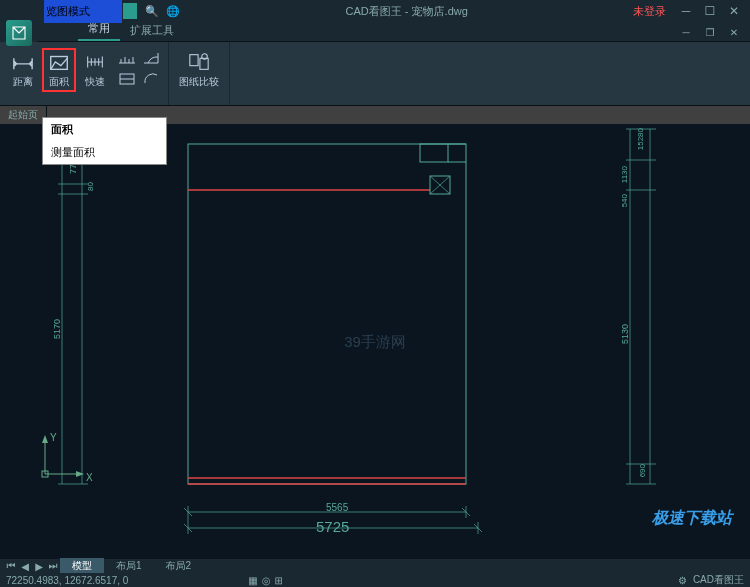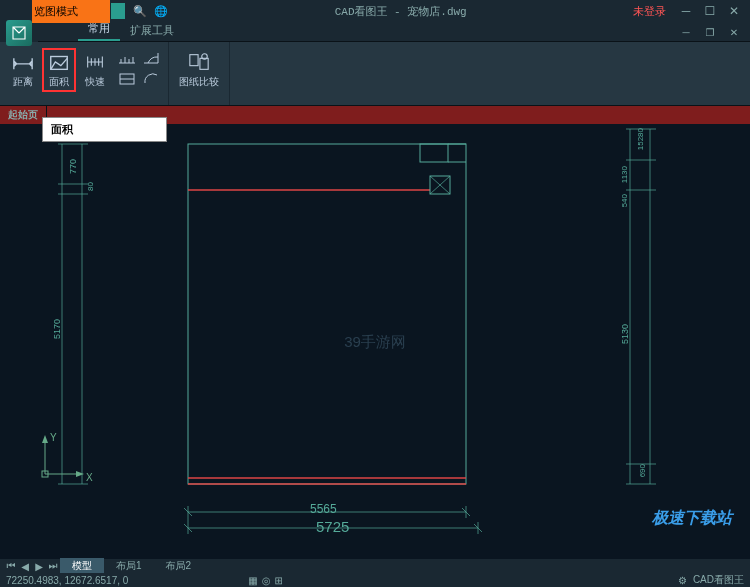--- a/index.html
+++ b/index.html
@@ -1,43 +1,43 @@
 <!DOCTYPE html>
 <html><head>
 <meta charset="utf-8">
 <style>
 * { margin: 0; padding: 0; box-sizing: border-box; font-family: "Microsoft YaHei", sans-serif; }
 body { width: 750px; height: 587px; background: #1a2832; overflow: hidden; position: relative; }
 
 .titlebar { height: 22px; background: #1a2832; display: flex; align-items: center; padding: 0 4px; font-size: 11px; }
-.mode-input { background: #f97316; color: #000; height: 24px; width: 78px; margin-left: 28px; font-size: 11px; padding: 0 2px; border: none; }
+.mode-input { background: #1d4ed8; color: #000; height: 24px; width: 78px; margin-left: 40px; font-size: 11px; padding: 0 2px; border: none; }
 .mode-btn { width: 14px; height: 16px; background: #2a9d8f; margin-left: 1px; }
 .search-icon, .globe-icon { color: #6a8a9a; margin-left: 8px; cursor: pointer; }
-.title-text { margin: 0 auto; color: #8aa; font-size: 11px; font-family: Liberation Mono, monospace; }
+.title-text { margin: 0 auto; color: #8aa; font-size: 11px; }
 .login-badge { color: #ff5555; font-size: 11px; margin-right: 8px; }
 .win-btn { width: 24px; height: 18px; display: inline-flex; align-items: center; justify-content: center; color: #8aa; cursor: pointer; font-size: 12px; }
 
 .logo { position: absolute; left: 6px; top: 20px; width: 26px; height: 26px; background: linear-gradient(135deg, #2a9d8f, #1a6b5f); border-radius: 3px; display: flex; align-items: center; justify-content: center; }
 .logo svg { width: 18px; height: 18px; }
 
 .tabs-row { height: 20px; background: #1a2832; display: flex; align-items: flex-end; padding-left: 40px; font-size: 11px; border-bottom: 1px solid #0a1218; margin-left: 38px; }
 .tab { padding: 3px 10px; color: #8aa; cursor: pointer; }
 .tab.active { color: #cde; border-bottom: 2px solid #2a9d8f; }
 .sub-win-btns { margin-left: auto; display: flex; padding-right: 4px; }
 
 .ribbon { height: 64px; background: #263742; display: flex; border-bottom: 1px solid #0a1218; }
 .ribbon-group { display: flex; flex-direction: column; align-items: center; padding: 2px 0; border-right: 1px solid #1a2832; gap: 28px; }
 .ribbon-tools { display: flex; padding: 4px 6px; gap: 2px; }
 .tool-btn { width: 34px; height: 44px; display: flex; flex-direction: column; align-items: center; justify-content: center; color: #bcd; font-size: 10px; cursor: pointer; gap: 2px; }
 .tool-btn.selected { border: 2px solid #ff3333; }
 .tool-btn svg { width: 22px; height: 22px; }
 .small-tool { width: 22px; height: 20px; display: flex; align-items: center; justify-content: center; }
 .group-label { font-size: 10px; color: #8aa; text-align: center; padding: 1px 0; width: 100%; background: #1f2f3a; }
 
-.doc-tabs { height: 18px; background: #7f1d1d; display: flex; align-items: center; font-size: 10px; color: #8aa; font-weight: bold; }
+.doc-tabs { height: 18px; background: #404040; display: flex; align-items: center; font-size: 10px; color: #8aa; }
 .doc-tab { padding: 2px 8px; border-right: 1px solid #0a1218; }
 
 .dropdown { position: absolute; left: 42px; top: 117px; width: 125px; background: #fff; border: 1px solid #888; z-index: 10; font-size: 11px; }
 .dropdown-item { padding: 4px 8px; color: #000; cursor: pointer; }
 .dropdown-item:first-child { font-weight: bold; }
 
 .canvas { position: absolute; left: 0; top: 124px; right: 0; bottom: 28px; background: #0a1520; overflow: hidden; }
 .drawing { position: absolute; inset: 0; }
 
 .watermark { position: absolute; left: 50%; top: 50%; transform: translate(-50%, -50%); color: #2a3f4f; font-size: 15px; pointer-events: none; }
@@ -147,20 +147,21 @@
     <div class="group-label">图纸比较</div>
   </div>
 </div>
 
 <div class="doc-tabs">
   <div class="doc-tab">起始页</div>
 </div>
 
 <div class="dropdown">
   <div class="dropdown-item">面积</div>
+  <div class="dropdown-item">测量面积</div>
 </div>
 
 <div class="canvas">
   <svg class="drawing" viewBox="0 0 750 440">
 
     <rect x="188" y="20" width="278" height="340" stroke="#5a9" stroke-width="1" fill="none"></rect>
 
     <rect x="420" y="20" width="28" height="18" stroke="#5a9" stroke-width="1" fill="none"></rect>
     <line x1="448" y1="20" x2="466" y2="20" stroke="#5a9" stroke-width="1"></line>
     <line x1="448" y1="38" x2="466" y2="38" stroke="#5a9" stroke-width="1"></line>
@@ -204,21 +205,21 @@
   </svg>
 
   <div style="position:absolute;left:68px;top:35px;color:#5a9;font-size:9px;writing-mode:vertical-rl;transform:rotate(180deg)">770</div>
   <div style="position:absolute;left:86px;top:58px;color:#5a9;font-size:8px;writing-mode:vertical-rl;transform:rotate(180deg)">80</div>
   <div style="position:absolute;left:52px;top:195px;color:#5a9;font-size:9px;writing-mode:vertical-rl;transform:rotate(180deg)">5170</div>
   <div style="position:absolute;left:636px;top:4px;color:#5a9;font-size:8px;writing-mode:vertical-rl;transform:rotate(180deg)">15280</div>
   <div style="position:absolute;left:620px;top:42px;color:#5a9;font-size:8px;writing-mode:vertical-rl;transform:rotate(180deg)">1130</div>
   <div style="position:absolute;left:620px;top:70px;color:#5a9;font-size:8px;writing-mode:vertical-rl;transform:rotate(180deg)">540</div>
   <div style="position:absolute;left:620px;top:200px;color:#5a9;font-size:9px;writing-mode:vertical-rl;transform:rotate(180deg)">5130</div>
   <div style="position:absolute;left:638px;top:340px;color:#5a9;font-size:8px;writing-mode:vertical-rl;transform:rotate(180deg)">690</div>
-  <div style="position:absolute;left:310px;top:378px;color:#5a9;font-size:12px">5565</div>
+  <div style="position:absolute;left:326px;top:378px;color:#5a9;font-size:10px">5565</div>
   <div style="position:absolute;left:316px;top:394px;color:#5a9;font-size:15px">5725</div>
 
   <div class="watermark">39手游网</div>
 
   <svg class="ucs" width="60" height="60" viewBox="0 0 60 60">
     <line x1="15" y1="45" x2="15" y2="10" stroke="#6a8" stroke-width="1"></line>
     <line x1="15" y1="45" x2="50" y2="45" stroke="#6a8" stroke-width="1"></line>
     <polygon points="15,6 12,14 18,14" fill="#6a8"></polygon>
     <polygon points="54,45 46,42 46,48" fill="#6a8"></polygon>
     <rect x="12" y="42" width="6" height="6" fill="none" stroke="#6a8" stroke-width="1"></rect>

